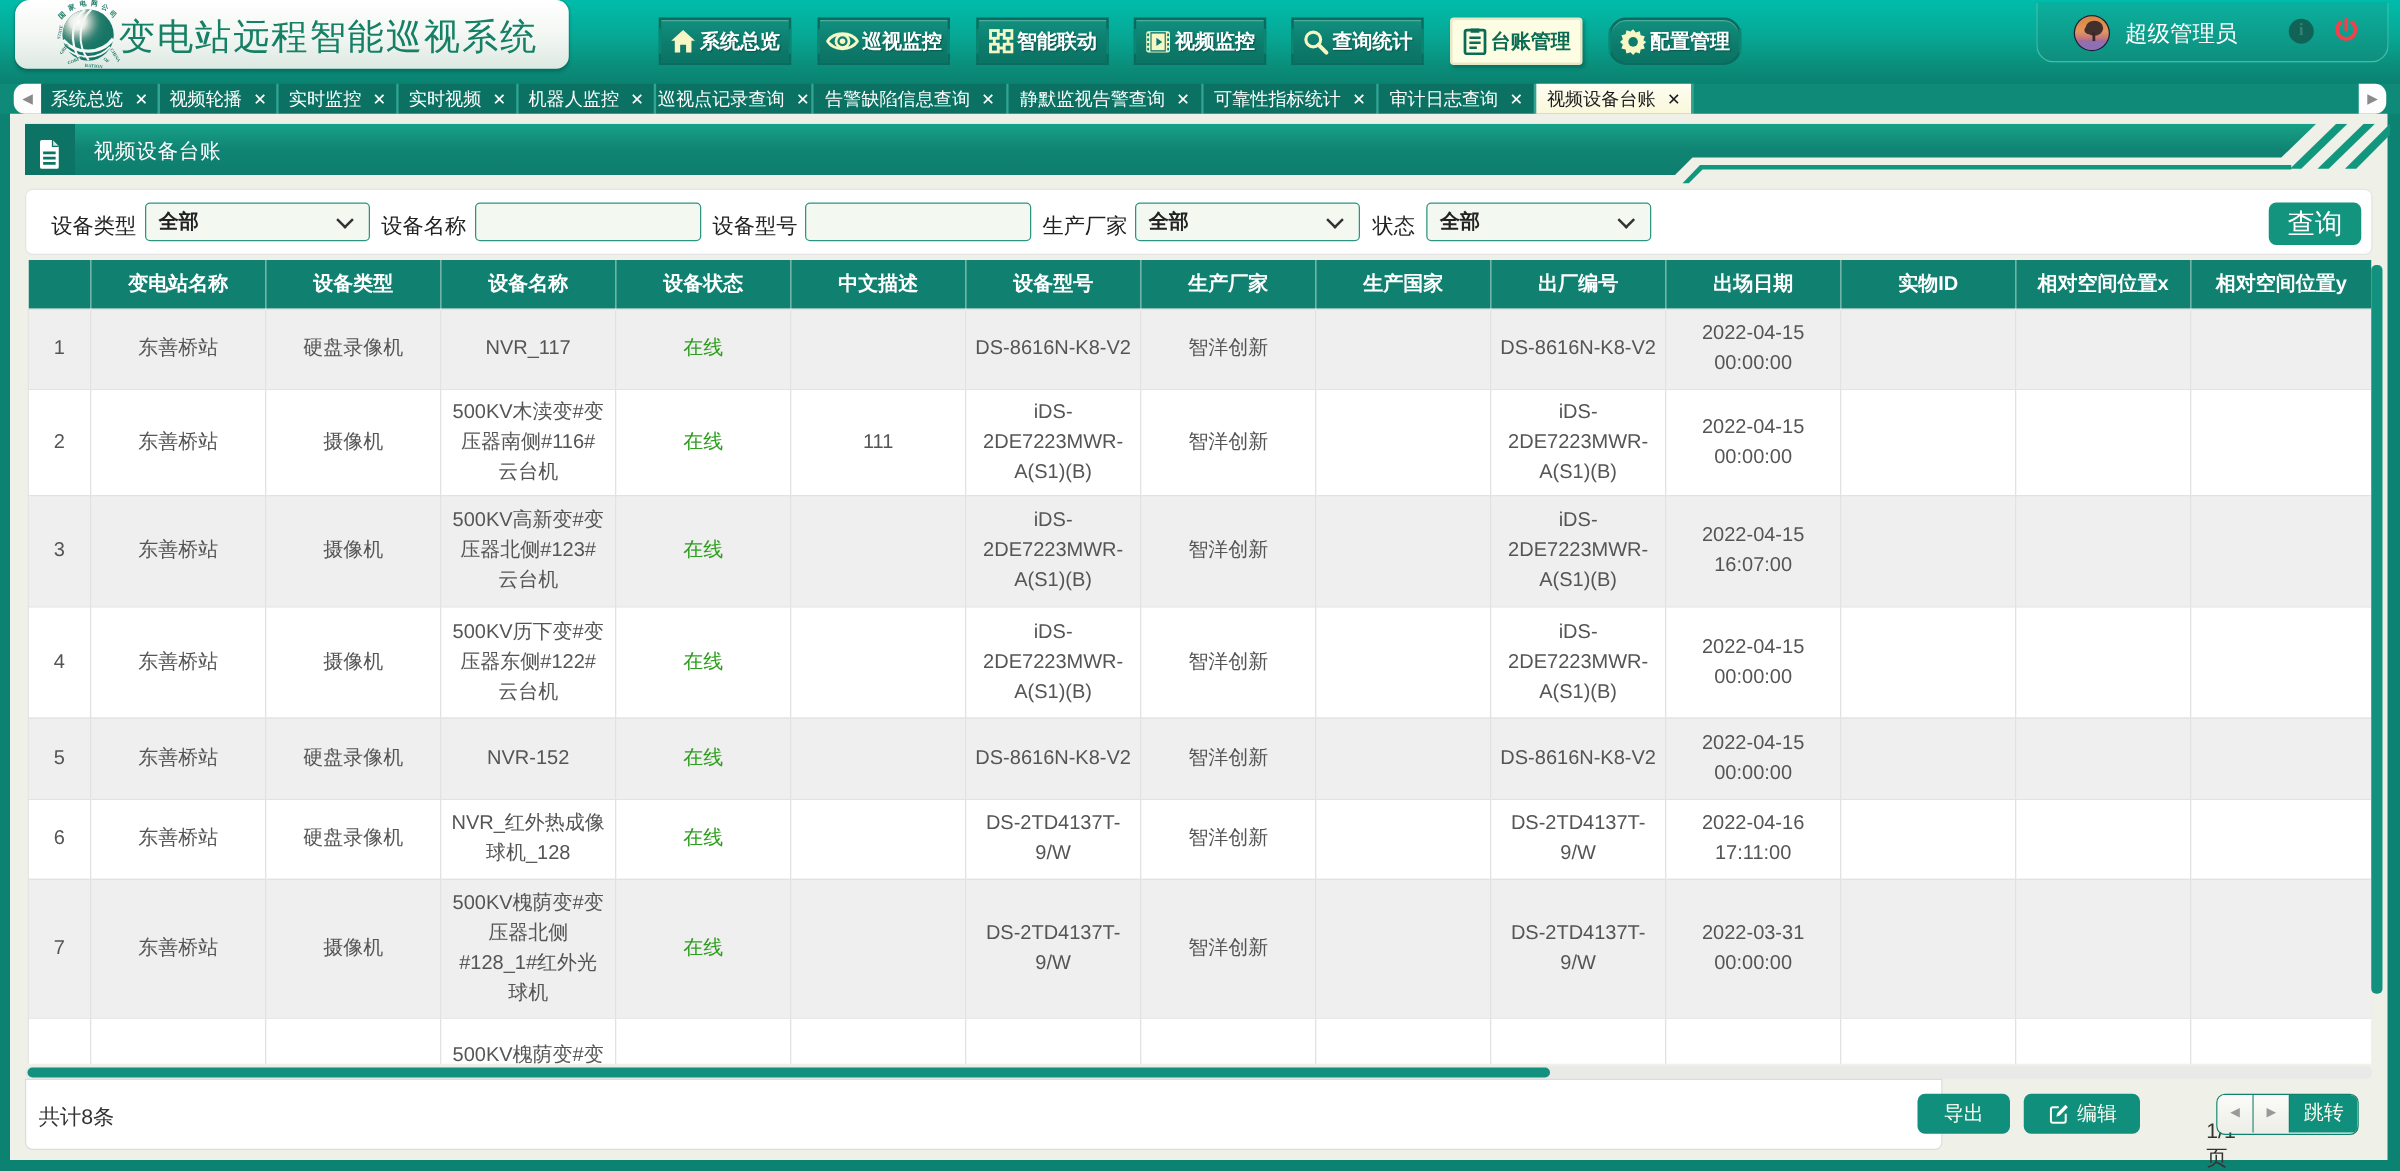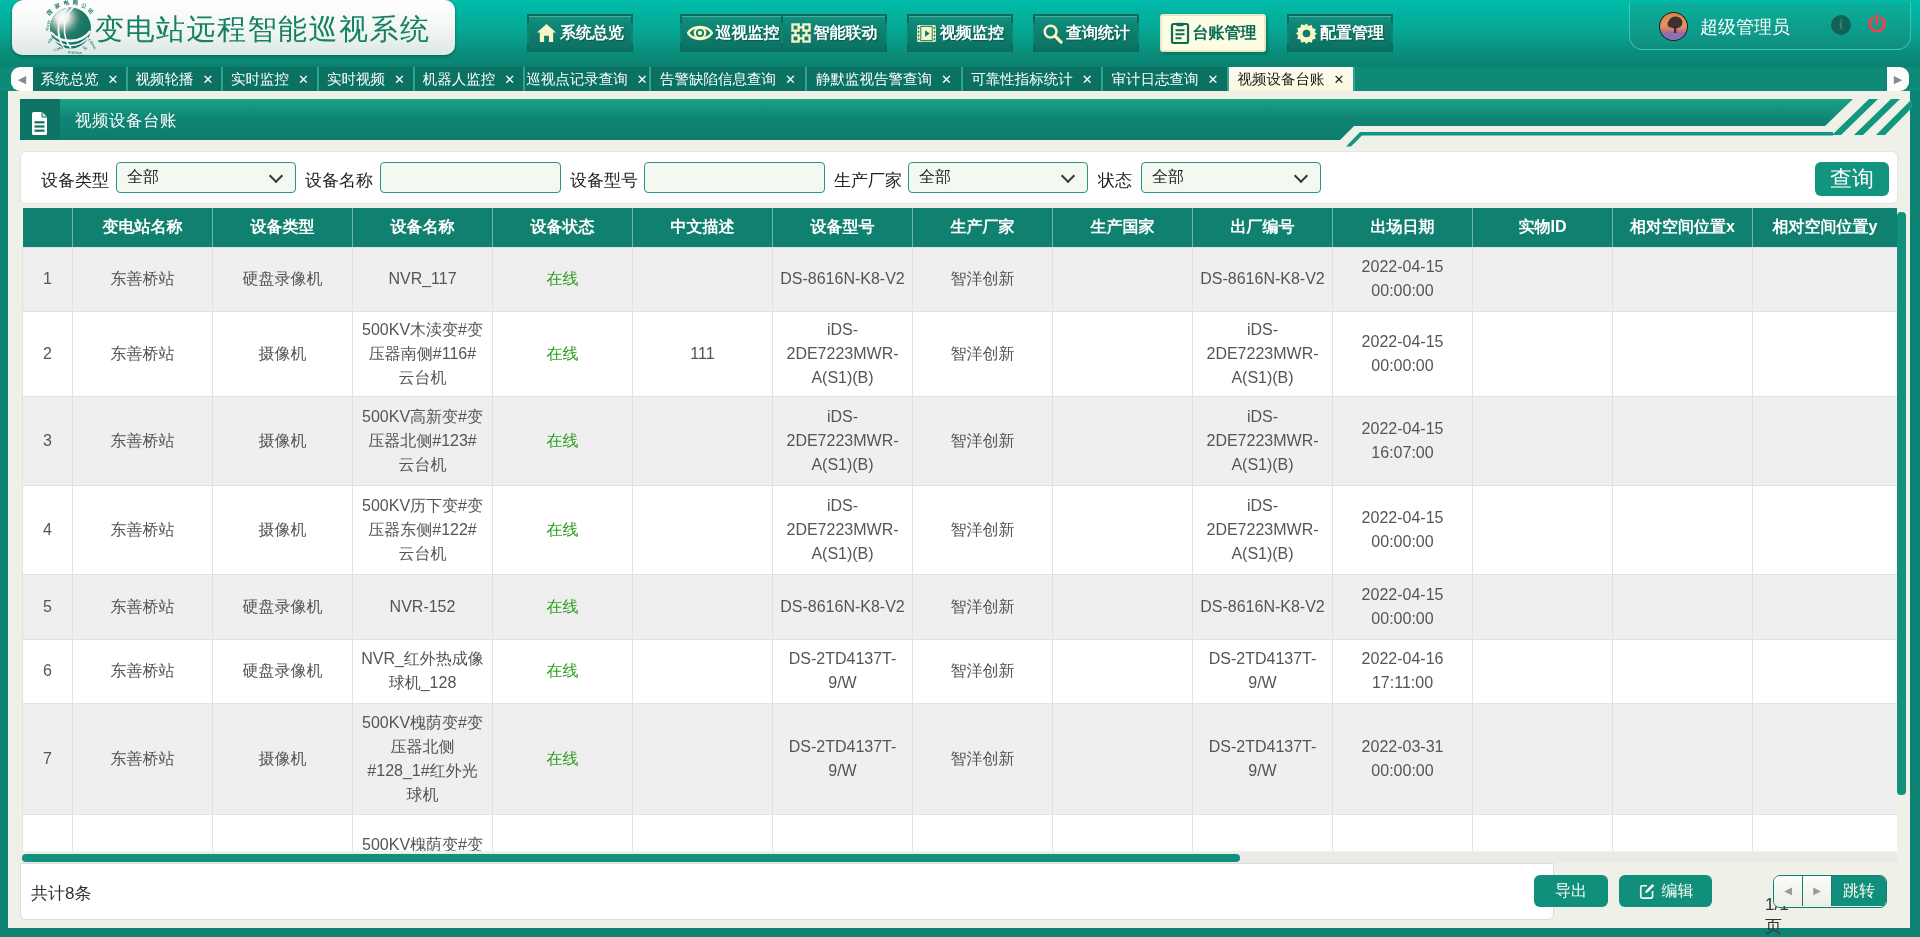--- a/index.html
+++ b/index.html
@@ -50,21 +50,21 @@
 
 .content { position:absolute; left:8px; top:91px; width:1902px; height:837px; background:#eff1e9; }
 
 
 .titlebar { position:absolute; left:12px; top:8px; width:1892px; height:50px; }
 .titlebar .txt { position:absolute; left:55px; top:11px; color:#fff; font-size:16.5px; letter-spacing:0.5px; }
 
 .filters { position:absolute; left:12px; top:60px; width:1878px; height:53px; background:#fff; border-radius:6px;
   border:1px solid #e4e4e4; }
 .filters .lab { position:absolute; top:17px; font-size:17px; color:#222; }
-.fselect,.finput { position:absolute; top:10px; height:31px; background:#f3f8f0; border:1.5px solid #2c9480; border-radius:4px; }
+.fselect,.finput { position:absolute; top:10px; height:31px; background:#f3f8f0; border:1.5px solid #2c9480; border-radius:4px;font-weight:bold; }
 .fselect { padding-left:10px; font-size:16px; color:#222; display:flex; align-items:center; }
 .fselect:after { content:""; position:absolute; right:14px; top:8px; width:8px; height:8px; border-right:2.2px solid #333; border-bottom:2.2px solid #333; transform:rotate(45deg); }
 .btn-query { position:absolute; left:1794px; top:10px; width:74px; height:34px; background:#12947e; border-radius:6px;
   color:#fff; font-size:22px; text-align:center; line-height:34px; }
 
 
 .tablewrap { position:absolute; left:14px; top:117px; width:1875px; height:643px; overflow:hidden; }
 table { border-collapse:collapse; table-layout:fixed; width:1875px; font-size:16px; color:#555; }
 th { background:#108170; color:#fff; font-weight:bold; font-size:16px; height:39px; border-right:1px solid rgba(255,255,255,.4); }
 td { border:1px solid #e2e2e2; text-align:center; line-height:24px; background:#fff; }
@@ -127,21 +127,21 @@
         <text x="40" y="48.5" transform="rotate(35 41 47)">OF</text>
         <text x="46.5" y="41" transform="rotate(58 47 39)">CHINA</text>
         </g>
       </g>
     </svg>
     <span class="title">变电站远程智能巡视系统</span>
   </div>
   <div class="navbtn" style="left:527px;"><svg width="21" height="20" viewBox="0 0 22 21">
         <path d="M11 1 L21 10 H18 V20 H13.5 V13.5 H8.5 V20 H4 V10 H1 Z" fill="#f7f7c6"></path>
       </svg>系统总览</div>
-  <div class="navbtn" style="left:654px;margin-left:26px;"><svg width="26" height="20" viewBox="0 0 28 21">
+  <div class="navbtn" style="left:654px;"><svg width="26" height="20" viewBox="0 0 28 21">
         <path d="M1 10.5 C7 2 21 2 27 10.5 C21 19 7 19 1 10.5 Z" fill="none" stroke="#f7f7c6" stroke-width="2.6"></path>
         <circle cx="14" cy="10.5" r="5.6" fill="none" stroke="#f7f7c6" stroke-width="2.4"></circle>
         <circle cx="14" cy="10.5" r="2.4" fill="#f7f7c6"></circle>
       </svg>巡视监控</div>
   <div class="navbtn" style="left:781px;"><svg width="20" height="20" viewBox="0 0 21 21">
         <g fill="none" stroke="#f7f7c6" stroke-width="2.4">
           <rect x="1.5" y="1.5" width="6.5" height="6.5"></rect>
           <rect x="13" y="1.5" width="6.5" height="6.5"></rect>
           <rect x="1.5" y="13" width="6.5" height="6.5"></rect>
           <rect x="13" y="13" width="6.5" height="6.5"></rect>
@@ -168,21 +168,21 @@
         <circle cx="9" cy="9" r="6.2" fill="none" stroke="#f7f7c6" stroke-width="2.6"></circle>
         <path d="M13.5 13.5 L20 20" stroke="#f7f7c6" stroke-width="3.4" stroke-linecap="round"></path>
       </svg>查询统计</div>
   <div class="navbtn active" style="left:1160px;"><svg width="20" height="22" viewBox="0 0 20 22">
         <rect x="2" y="2" width="16" height="19" rx="1.5" fill="none" stroke="#0b6b53" stroke-width="2.2"></rect>
         <rect x="6.5" y="0.8" width="7" height="3.4" fill="#0b6b53"></rect>
         <g stroke="#0b6b53" stroke-width="1.9">
           <path d="M5.5 8.2 H14.5 M5.5 12.2 H14.5 M5.5 16.2 H11.5"></path>
         </g>
       </svg>台账管理</div>
-  <div class="navbtn" style="left:1287px;"><svg width="21" height="21" viewBox="0 0 22 22">
+  <div class="navbtn" style="left:1287px;border-radius:14px;"><svg width="21" height="21" viewBox="0 0 22 22">
         <path d="M11 0.5 L13.2 3.2 L16.6 2 L17.3 5.5 L20.8 6.2 L19.6 9.6 L22 11 L19.6 13.2 L20.8 16.6 L17.3 17.3 L16.6 20.8 L13.2 19.6 L11 22 L8.8 19.6 L5.4 20.8 L4.7 17.3 L1.2 16.6 L2.4 13.2 L0 11 L2.4 8.8 L1.2 5.4 L4.7 4.7 L5.4 1.2 L8.8 2.4 Z" fill="#f7f7c6"></path>
         <circle cx="11" cy="11" r="4" fill="#0d7b6c"></circle>
       </svg>配置管理</div>
   <div class="userpanel">
     <svg class="avatar" viewBox="0 0 31 31">
       <defs>
         <clipPath id="avc">
             <circle cx="15.5" cy="15.5" r="13.5"></circle>
           </clipPath>
         <linearGradient id="sky" x1="0" y1="0" x2="0" y2="1">

